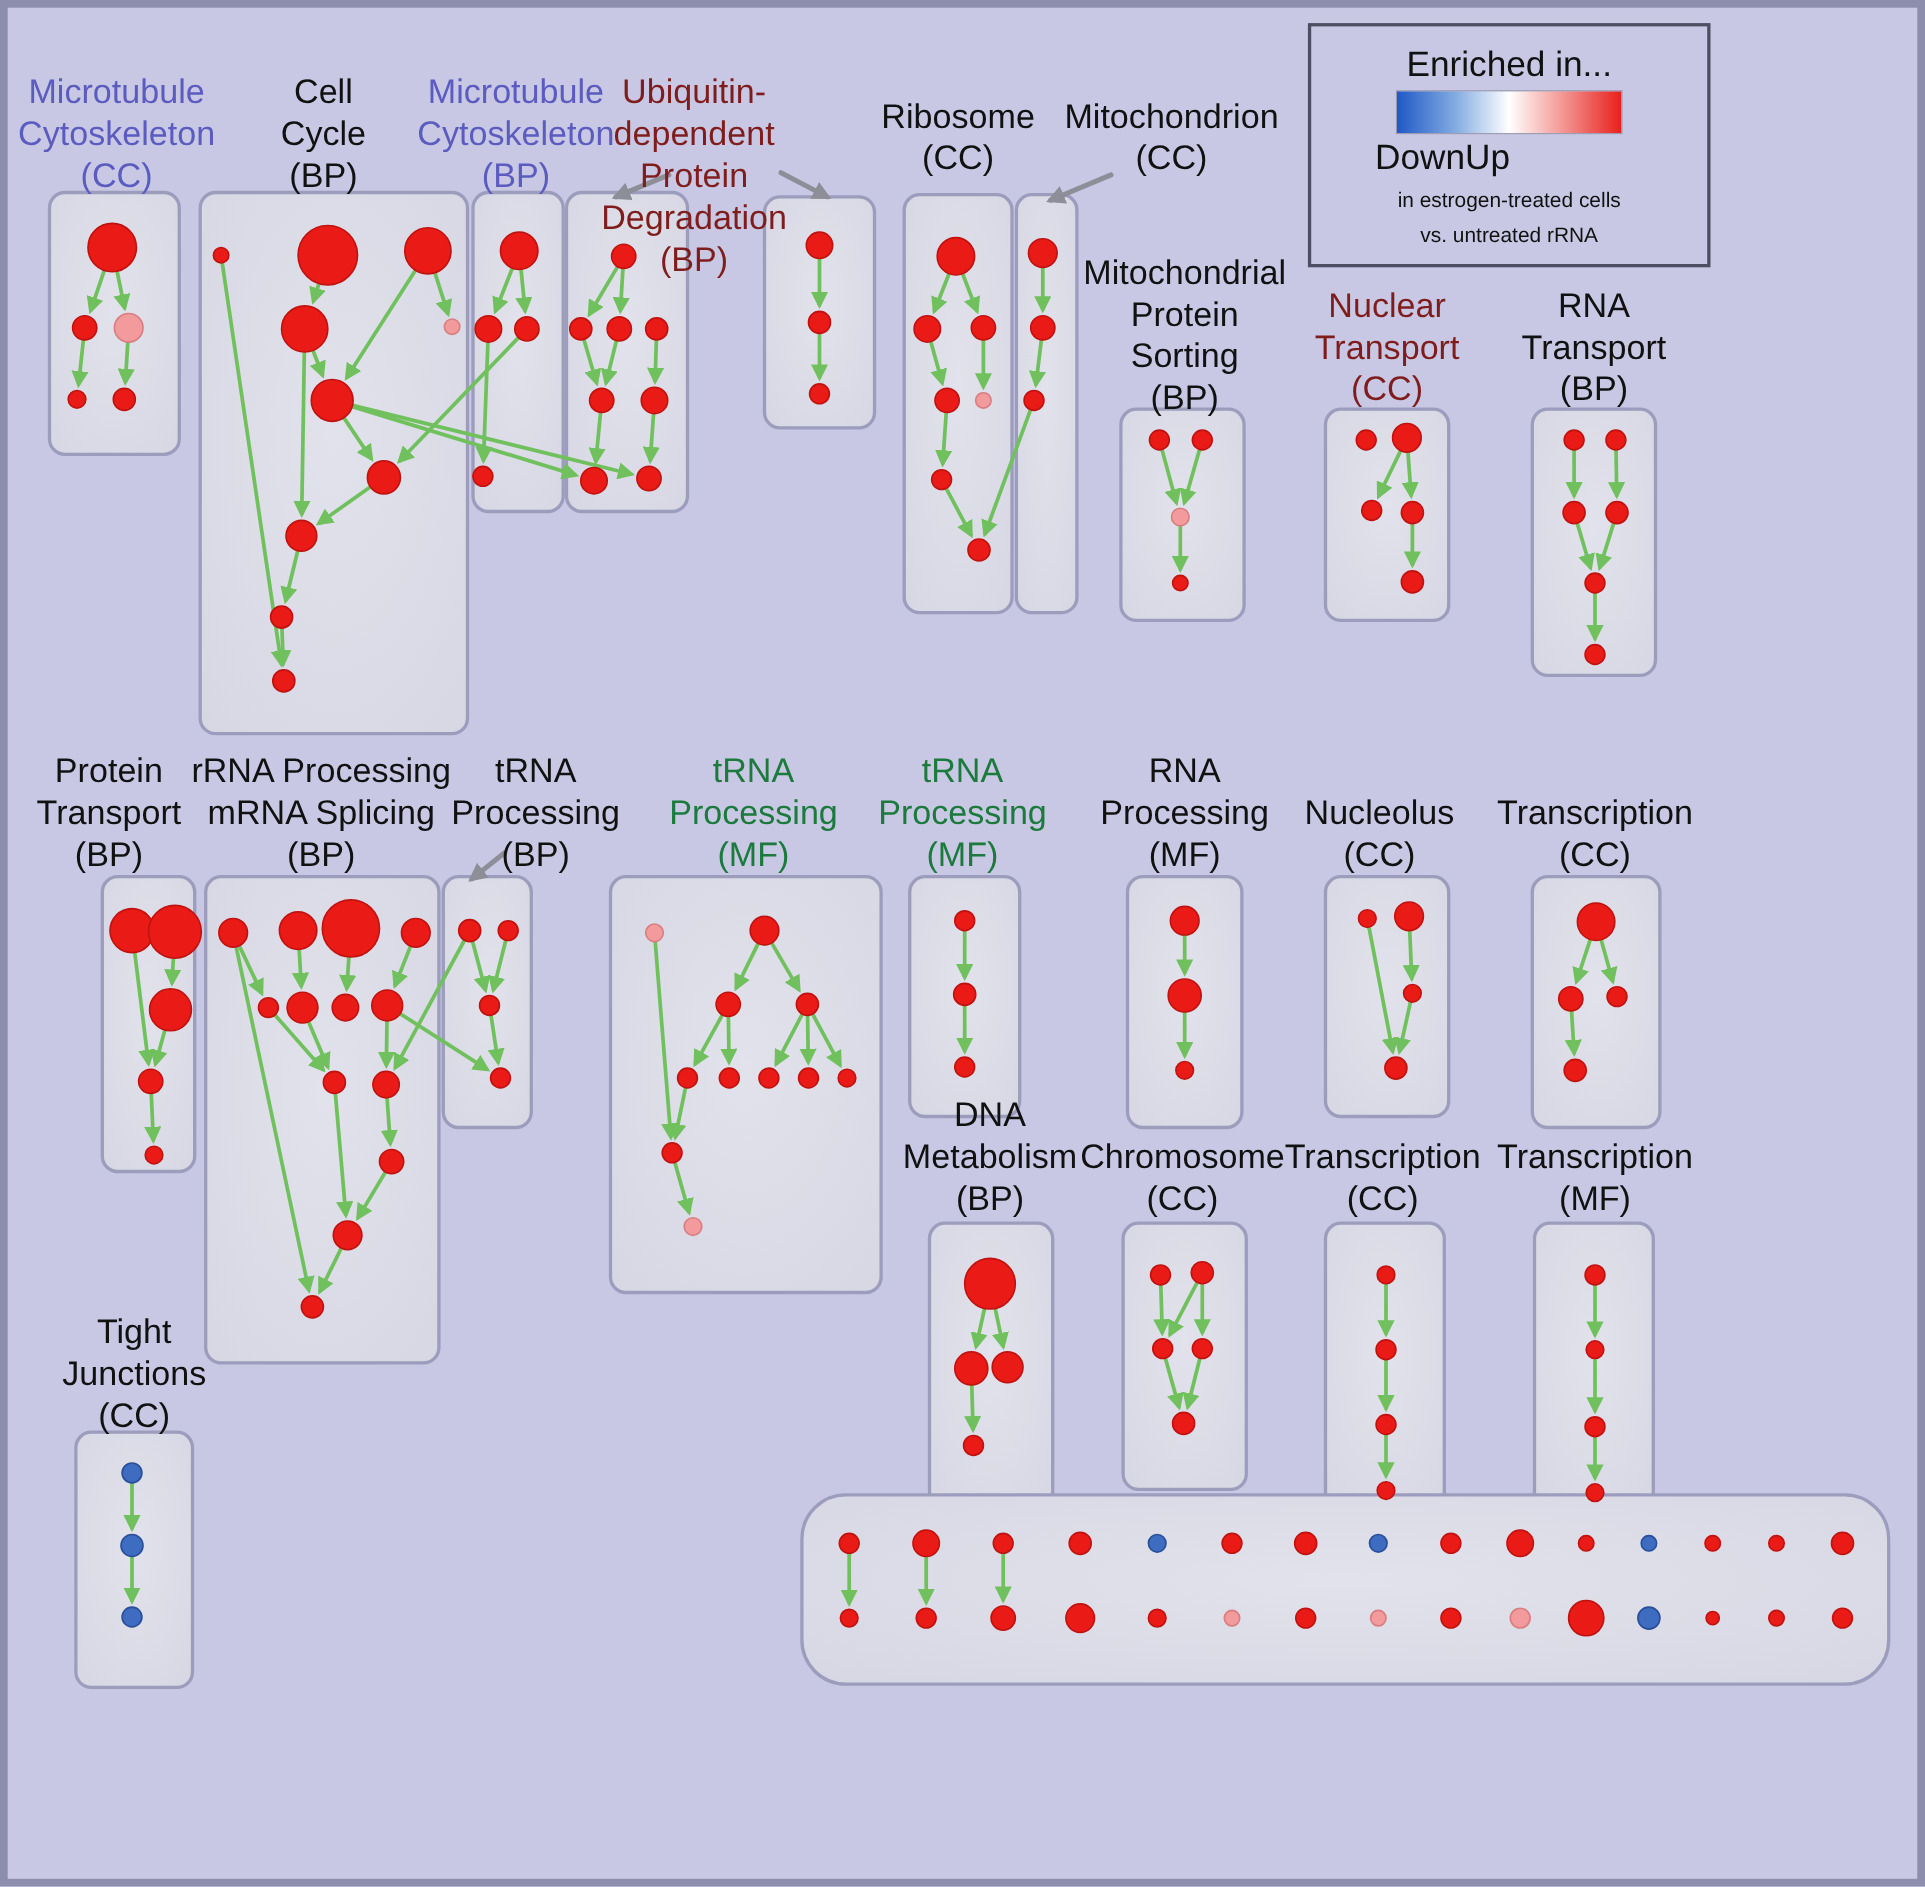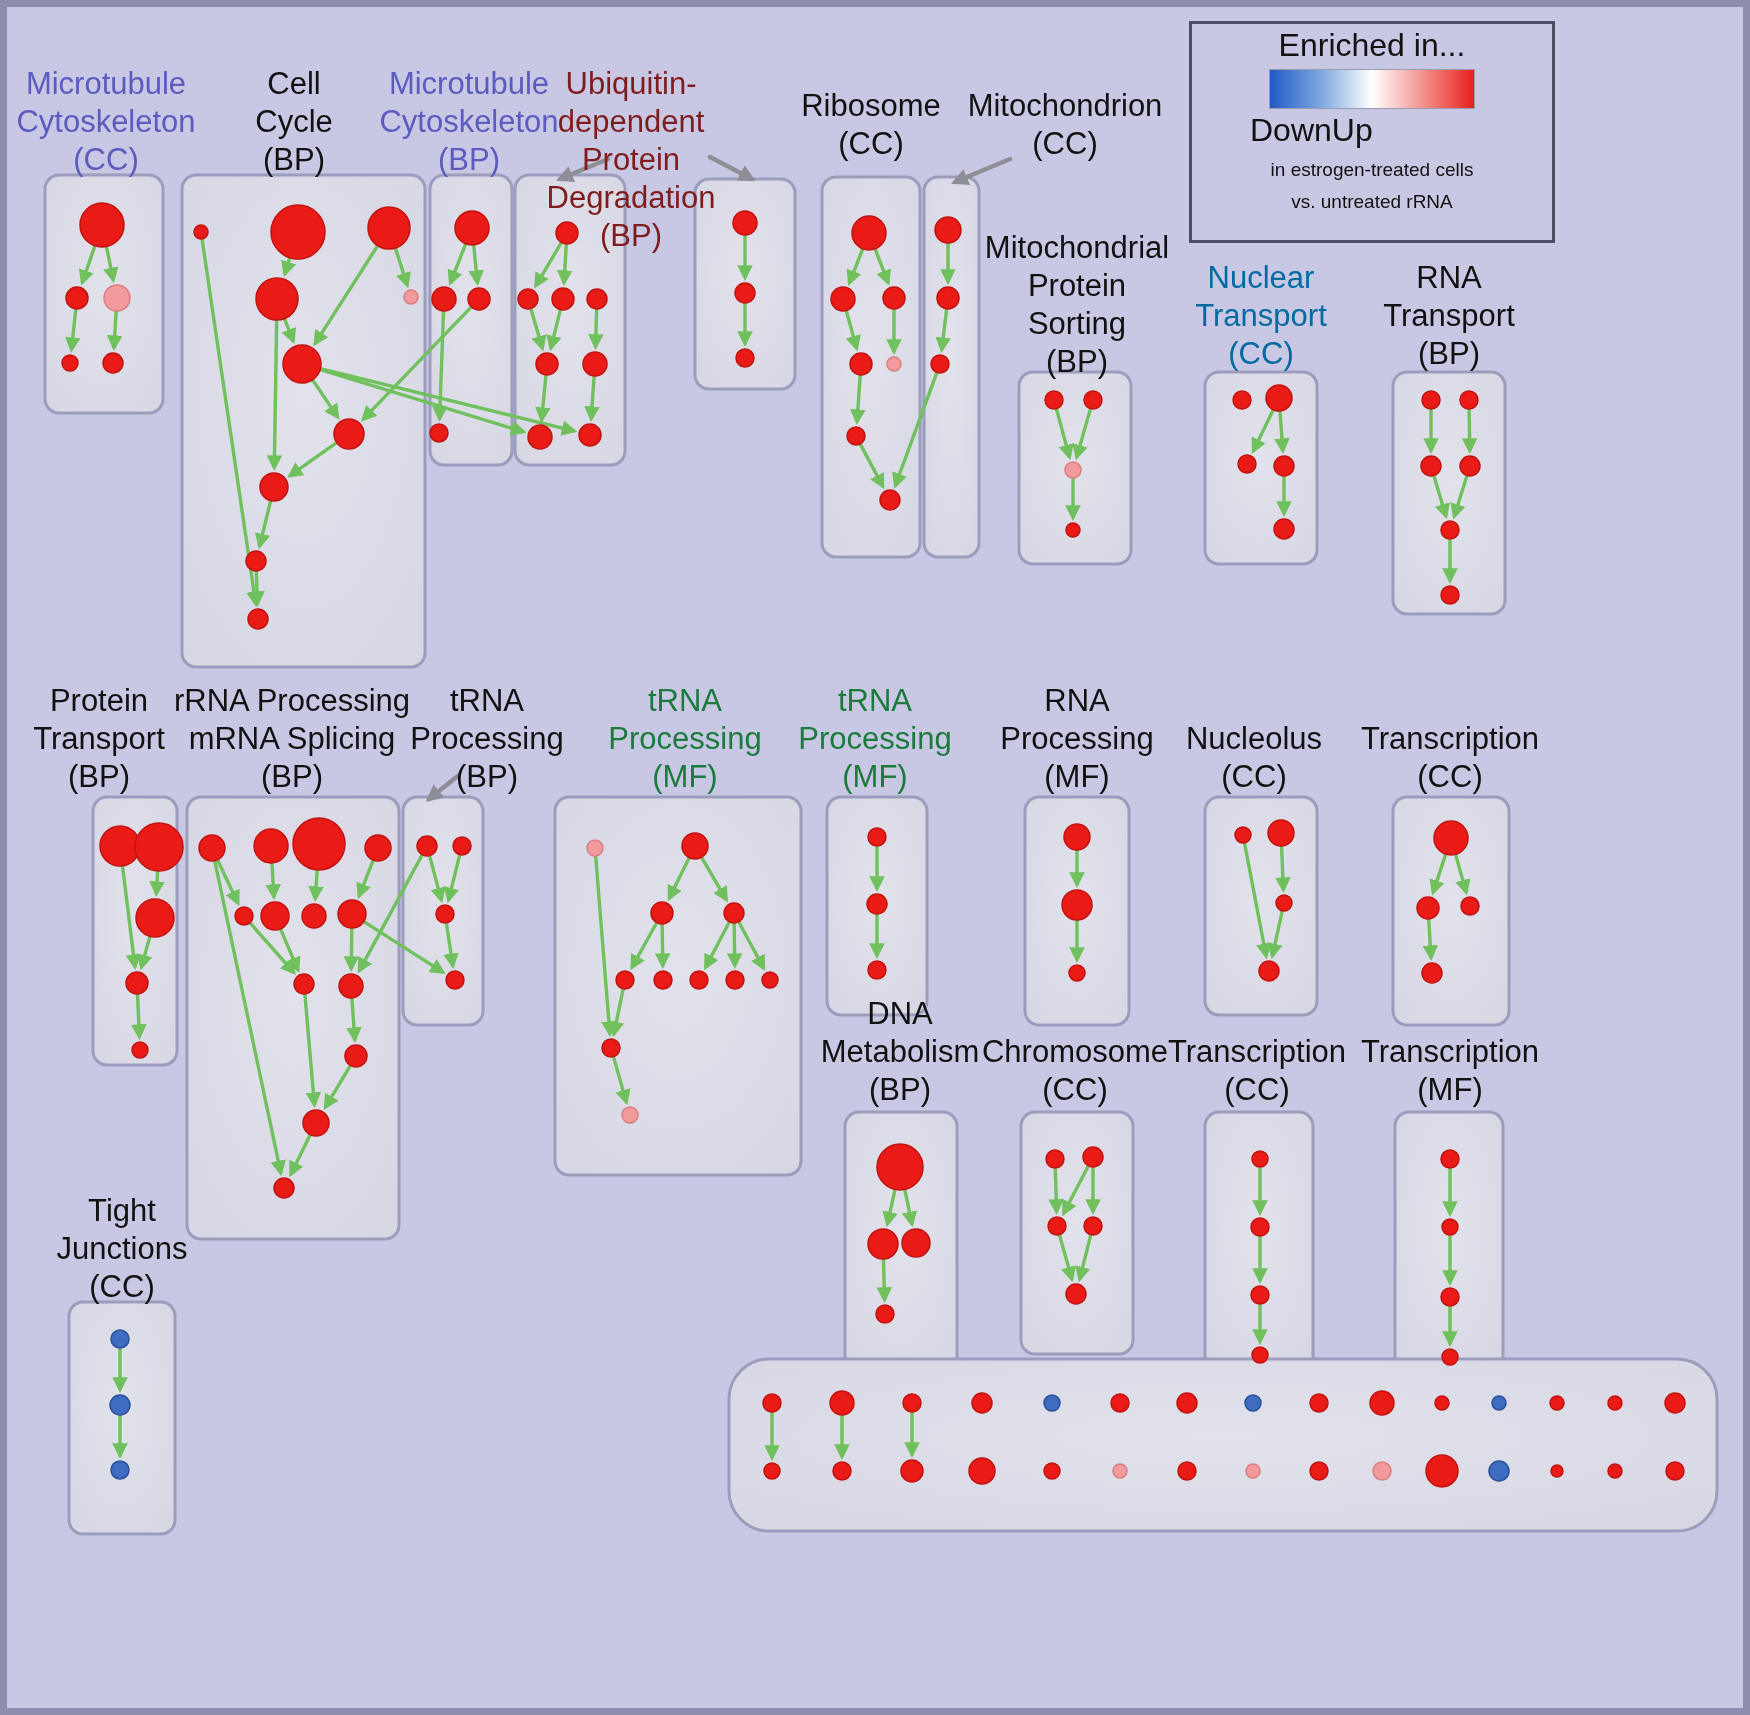--- a/index.html
+++ b/index.html
@@ -5,21 +5,21 @@
   html,body{margin:0;padding:0;}
   body{background:#b9b9d4;font-family:"Liberation Sans","DejaVu Sans",sans-serif;}
   #canvas{position:relative;width:1750px;height:1715px;box-sizing:border-box;
           border:7px solid #8d8dad;overflow:hidden;}
   #graph-svg{position:absolute;left:0;top:0;}
   #label-layer{position:absolute;left:0;top:0;width:100%;height:100%;pointer-events:none;}
   .cluster-label{position:absolute;transform:translateX(-50%);text-align:center;
                  font-size:31px;line-height:38px;white-space:pre-line;color:#111;}
   .footnote{position:absolute;font-size:31px;line-height:39.5px;white-space:pre-line;color:#111;}
   .legend{position:absolute;border:3px solid #4e4e63;display:flex;flex-direction:column;
-          align-items:center;padding-top:2px;color:#111;box-sizing:border-box;}
+          align-items:center;padding-top:15px;color:#111;box-sizing:border-box;}
   .legend-title{font-size:32px;line-height:38px;}
   #legend-gradient{width:206px;height:40px;margin-top:5px;border:1px solid #9a9ab0;box-sizing:border-box;}
   .legend-updown{width:244px;display:flex;justify-content:flex-start;font-size:32px;line-height:42px;}
   .legend-sub{font-size:19px;line-height:32px;text-align:center;margin-top:3px;}
 </style>
 </head>
 <body>
 
 <div id="canvas" style="width: 1750px; height: 1715px; background: rgb(200, 200, 228); border-color: rgb(141, 141, 173);">
 
@@ -349,21 +349,21 @@
 Degradation
 (BP)</div>
       <div class="cluster-label" style="left: 864px; top: 80px; color: rgb(17, 17, 17);">Ribosome
 (CC)</div>
       <div class="cluster-label" style="left: 1058px; top: 80px; color: rgb(17, 17, 17);">Mitochondrion
 (CC)</div>
       <div class="cluster-label" style="left: 1070px; top: 222px; color: rgb(17, 17, 17);">Mitochondrial
 Protein
 Sorting
 (BP)</div>
-      <div class="cluster-label" style="left: 1254px; top: 252px; color: #0369a1;">Nuclear
+      <div class="cluster-label" style="left: 1254px; top: 252px; color: #7f1d1d;">Nuclear
 Transport
 (CC)</div>
       <div class="cluster-label" style="left: 1442px; top: 252px; color: rgb(17, 17, 17);">RNA
 Transport
 (BP)</div>
       <div class="cluster-label" style="left: 92px; top: 675px; color: rgb(17, 17, 17);">Protein
 Transport
 (BP)</div>
       <div class="cluster-label" style="left: 285px; top: 675px; color: rgb(17, 17, 17);">rRNA Processing
 mRNA Splicing

